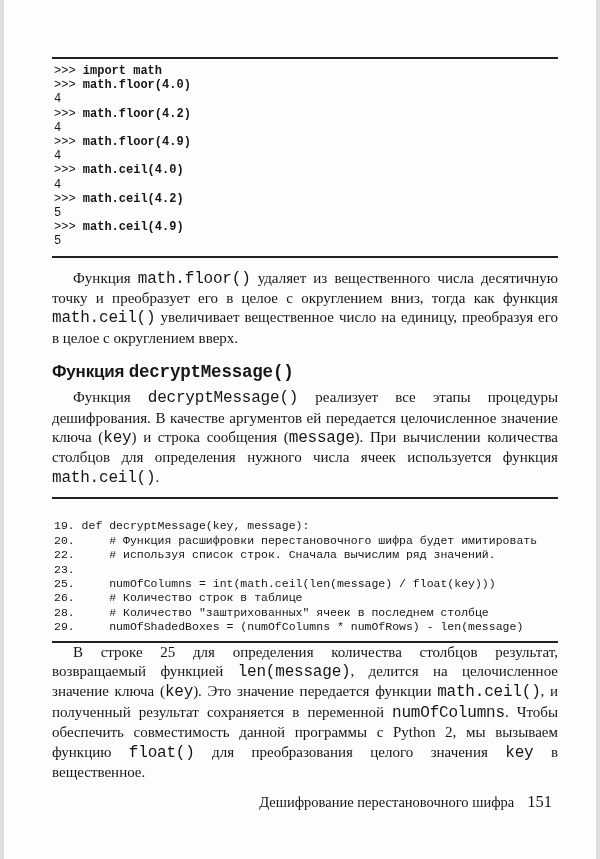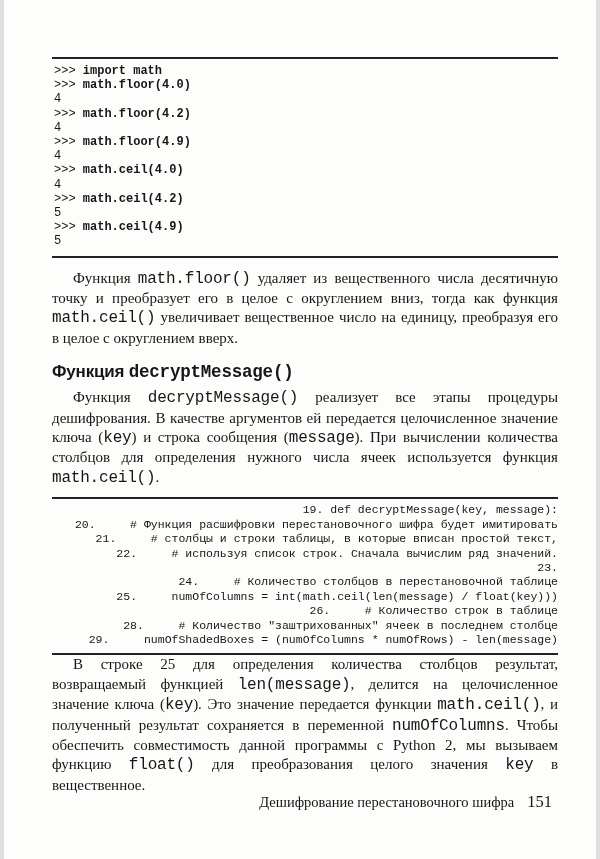--- a/index.html
+++ b/index.html
@@ -64,25 +64,24 @@
   .heading .hcode{
     font-family:"Liberation Mono", monospace;
     font-weight:bold;
     font-size:17.5px;
   }
   
   .listing-block{
     margin-top:9px;
     border-top:2px solid var(--rule);
     border-bottom:2px solid var(--rule);
-    padding:4px 0 6px 2px;
+    padding:20px 0 6px 2px;
     font-family:"Liberation Mono", monospace;
     font-size:11.5px;
     line-height:14.4px;
-    text-align:right;
   }
   .listing-line{white-space:pre;min-height:14.4px;}
   
   .footer{
     position:absolute;
     top:792px;right:44px;
     font-family:Liberation Serif, serif;
     font-size:14.5px;
     color:var(--text);
     white-space:nowrap;
@@ -102,24 +101,22 @@
 
     <p class="para p1"><span class="rtext">Функция </span><span class="icode">math.floor()</span><span class="rtext"> удаляет из вещественного числа десятичную точку и преобразует его в целое с округлением вниз, тогда как функция </span><span class="icode">math.ceil()</span><span class="rtext"> увеличивает вещественное число на единицу, преобразуя его в целое с округлением вверх.</span></p>
 
     <h2 class="heading"><span>Функция </span><span class="hcode">decryptMessage()</span></h2>
 
     <p class="para p2"><span class="rtext">Функция </span><span class="icode">decryptMessage()</span><span class="rtext"> реализует все этапы процедуры дешифрования. В качестве аргументов ей передается целочисленное значение ключа (</span><span class="icode">key</span><span class="rtext">) и строка сообщения (</span><span class="icode">message</span><span class="rtext">). При вычислении количества столбцов для определения нужного числа ячеек используется функция </span><span class="icode">math.ceil()</span><span class="rtext">.</span></p>
 
     <div class="listing-block">
         <div class="listing-line">19. def decryptMessage(key, message):</div>
         <div class="listing-line">20.     # Функция расшифровки перестановочного шифра будет имитировать</div>
-        <div class="listing-line">21.     # столбцы и строки таблицы, в которые вписан простой текст,</div>
         <div class="listing-line">22.     # используя список строк. Сначала вычислим ряд значений.</div>
         <div class="listing-line">23.</div>
-        <div class="listing-line">24.     # Количество столбцов в перестановочной таблице</div>
         <div class="listing-line">25.     numOfColumns = int(math.ceil(len(message) / float(key)))</div>
         <div class="listing-line">26.     # Количество строк в таблице</div>
         <div class="listing-line">28.     # Количество "заштрихованных" ячеек в последнем столбце</div>
         <div class="listing-line">29.     numOfShadedBoxes = (numOfColumns * numOfRows) - len(message)</div>
       </div>
 
     <p class="para p3"><span class="rtext">В строке 25 для определения количества столбцов результат, возвращаемый функцией </span><span class="icode">len(message)</span><span class="rtext">, делится на целочисленное значение ключа (</span><span class="icode">key</span><span class="rtext">). Это значение передается функции </span><span class="icode">math.ceil()</span><span class="rtext">, и полученный результат сохраняется в переменной </span><span class="icode">numOfColumns</span><span class="rtext">. Чтобы обеспечить совместимость данной программы с Python 2, мы вызываем функцию </span><span class="icode">float()</span><span class="rtext"> для преобразования целого значения </span><span class="icode">key</span><span class="rtext"> в вещественное.</span></p>
 
   </div>
 

